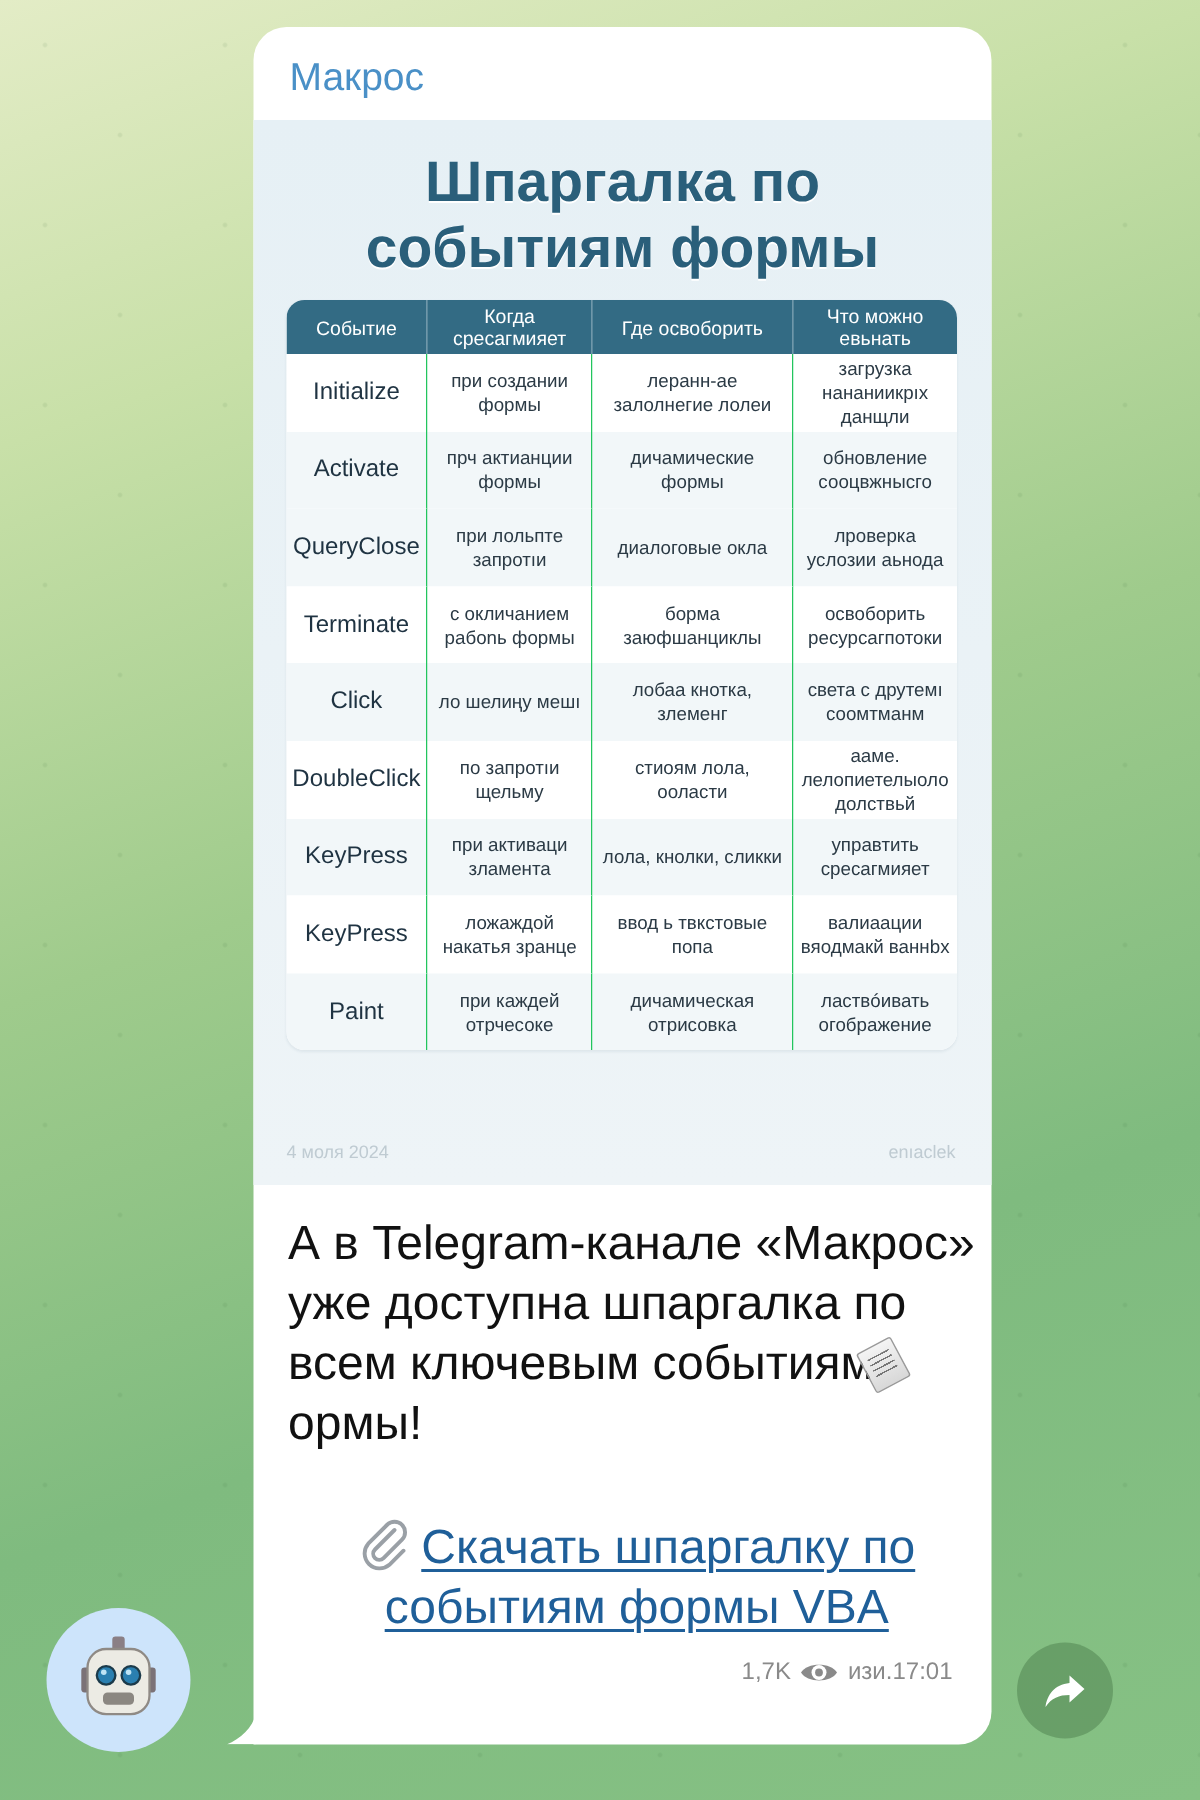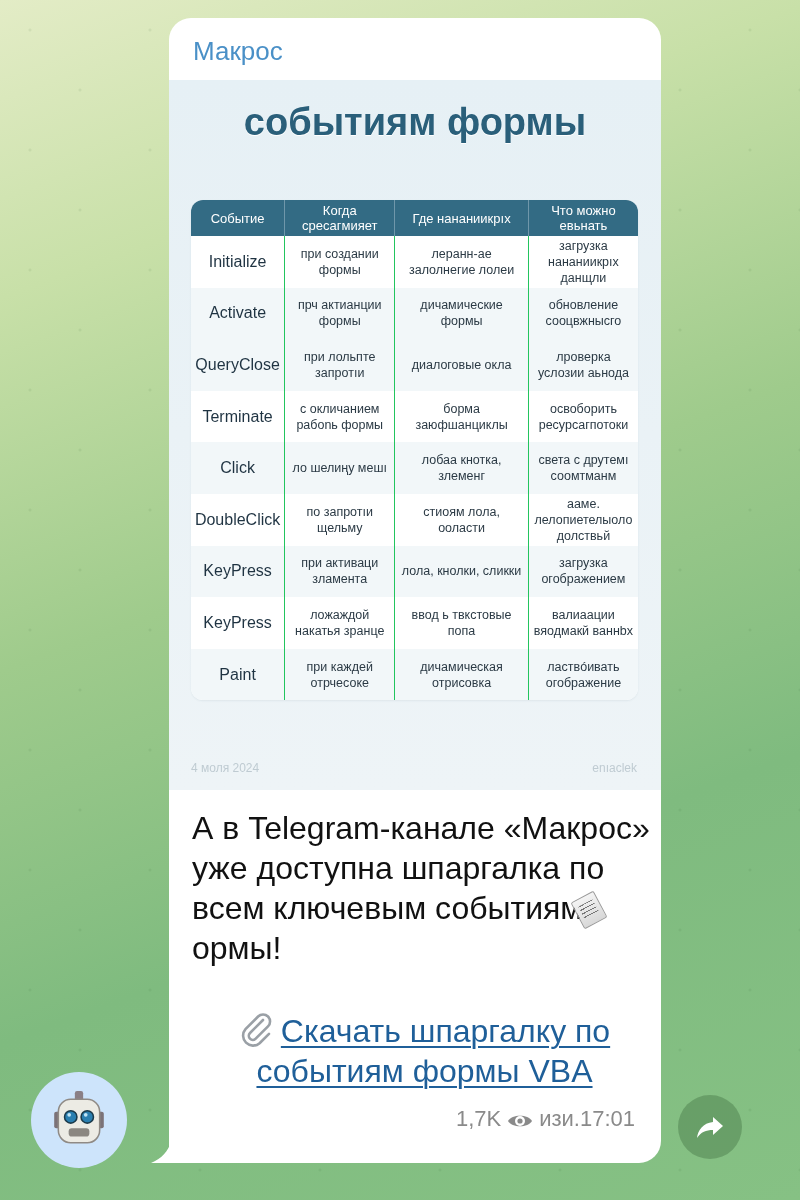--- a/index.html
+++ b/index.html
@@ -78,21 +78,21 @@
     background: repeating-linear-gradient(180deg, #777 0 1px, transparent 1px 4px);
   }
   .link-row {
     position: absolute; left: 23px; top: 993px; width: 465px;
     font-size: 32px; line-height: 40px; text-align: center;
   }
   .clip-icon { display: inline-block; width: 36px; height: 36px; vertical-align: -6px; margin-right: 6px; }
   .download-link { color: #1f5f99; text-decoration: underline; text-decoration-thickness: 2px; text-underline-offset: 4px; }
   .meta {
     position: absolute; right: 26px; top: 1088px;
-    font-size: 22px; color: #8a8a8a; display: flex; align-items: center; gap: 6px;
+    font-size: 16px; color: #8a8a8a; display: flex; align-items: center; gap: 6px;
   }
   .eye-icon { width: 26px; height: 18px; display: inline-block; }
   .avatar {
     position: absolute; left: 31px; top: 1072px; width: 96px; height: 96px;
     border-radius: 50%; background: #cde4fb;
     display: flex; align-items: center; justify-content: center;
   }
   .share-button {
     position: absolute; left: 678px; top: 1095px; width: 64px; height: 64px;
     border-radius: 50%; background: rgba(70,120,70,0.45);
@@ -104,29 +104,30 @@
 
 <div class="bg-pattern"></div>
 
 <div class="bubble">
   <div class="bubble-tail"></div>
 
   <div class="channel-name">Макрос</div>
 
   <div class="image-block">
     <div class="img-title">
+      <div>Шпаргалка по</div>
       <div>событиям формы</div>
     </div>
 
     <table class="cheat-table">
       <thead>
         <tr>
           <th class="col1">Событие</th>
           <th class="col2">Когда срeсагмияет</th>
-          <th class="col3">Где нананиикрıх</th>
+          <th class="col3">Где освоборить</th>
           <th class="col4">Что можно евьнать</th>
         </tr>
       </thead>
       <tbody>
         <tr class="even">
           <td class="ev">Initialize</td>
           <td>при создании формы</td>
           <td>леранн-ае залолнегие лолеи</td>
           <td>загрузка нананиикрıх данщли</td>
         </tr>
@@ -157,21 +158,21 @@
         <tr class="even">
           <td class="ev">DoubleClick</td>
           <td>по запротıи щельму</td>
           <td>стиоям лола, ооласти</td>
           <td>аамe. лелопиетелыоло долствьй</td>
         </tr>
         <tr class="odd">
           <td class="ev">KeyPress</td>
           <td>при активаци зламента</td>
           <td>лола, кнолки, сликки</td>
-          <td>загрузка огображением</td>
+          <td>управтить срeсагмияет</td>
         </tr>
         <tr class="even">
           <td class="ev">KeyPress</td>
           <td>ложаждой накатья зранце</td>
           <td>ввод ь твкстовые попа</td>
           <td>валиаации вяодмакй ваннbх</td>
         </tr>
         <tr class="odd">
           <td class="ev">Paint</td>
           <td>при каждей отрчесоке</td>

